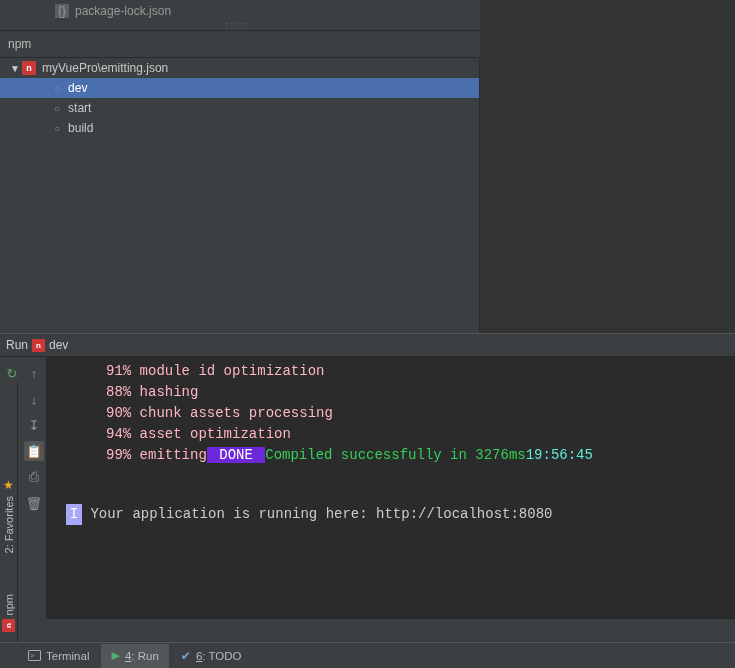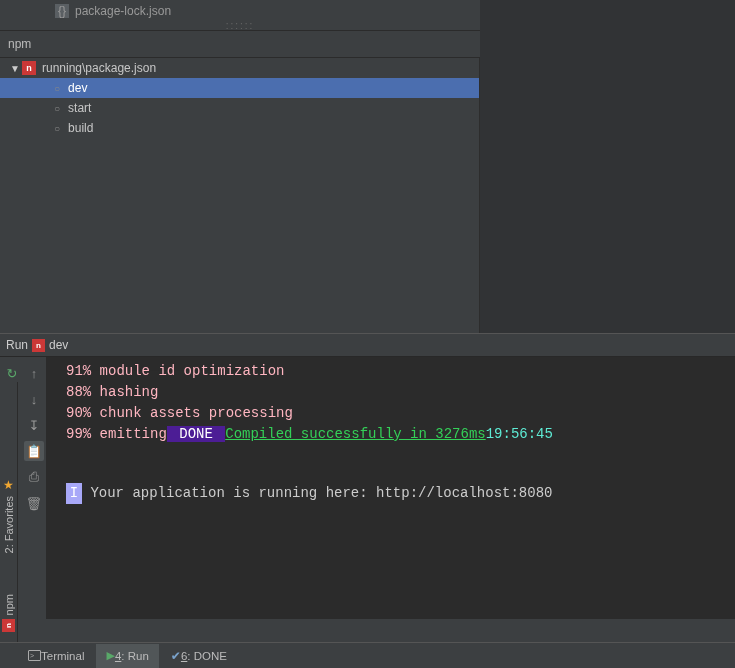--- a/index.html
+++ b/index.html
@@ -141,32 +141,32 @@
   .console {
     flex: 1;
     background: #2b2b2b;
     color: #ffc0cb;
     color: #d19a9a;
     font-family: "Consolas", "Courier New", monospace;
     font-size: 14px;
     padding: 4px 10px 4px 20px;
     line-height: 1.5;
   }
-  .console .pink { color: #c08c8c; }
+  .console .pink { color: #c08c8c; margin-left: 40px; }
   .console .pink { color: lightpink; }
   .console .done-badge {
     background: #3cff3c;
     background: #4cd964;
     background: #00ff7f;
     background: #3fd13f;
     color: #fff;
     padding: 0 4px;
   }
-  .console .done-badge { background: #4c1d95; }
-  .console .green { color: #3fd13f; color: #34d058; text-decoration: underline; }
+  .console .done-badge { background: #6d28d9; }
+  .console .green { color: #3fd13f; color: #34d058; }
   .console .grey { color: #5eead4; }
   .console .info-badge {
     background: #a8a8f8;
     color: #fff;
     display: inline-block;
     width: 16px; text-align: center;
   }
   .console .white { color: #ccc; }
   .left-vbar {
     position: absolute;
@@ -206,20 +206,21 @@
     display: flex;
     align-items: center;
     gap: 2px;
     padding-left: 18px;
     font-size: 11.5px;
     color: #bbb;
   }
   .bottom-bar .tab {
     display: flex;
     align-items: center;
+    gap: 5px;
     padding: 4px 10px;
     height: 24px;
     cursor: pointer;
   }
   .bottom-bar .tab.active { background: #515658; }
   .bottom-bar .play-tri { color: #59a869; font-size: 11px; }
   .bottom-bar .term-icon {
     width: 13px; height: 11px; border: 1px solid #aaa; border-radius: 1px;
     font-size: 7px; color: #aaa; display:flex; align-items:center; padding-left:1px;
   }
@@ -252,21 +253,21 @@
     <span style="color:#555">|</span>
     <span>⚙</span>
     <span>⇤</span>
   </div>
 </div>
 
 <div class="tree-panel">
   <div class="tree-row">
     <span class="arrow">▼</span>
     <span class="npm-icon">n</span>
-    <span>running\package.json</span>
+    <span>myVuePro\emitting.json</span>
   </div>
   <div class="tree-row level1 selected">
     <span class="bullet">○</span>
     <span>dev</span>
   </div>
   <div class="tree-row level1">
     <span class="bullet">○</span>
     <span>start</span>
   </div>
   <div class="tree-row level1">
@@ -307,20 +308,21 @@
     </div>
     <div class="gcol">
       <span class="gbtn blue">?</span>
       <span class="gbtn">🗑</span>
     </div>
   </div>
   <div class="console">
     <div class="pink" style="text-decoration:line-through; text-decoration-color:rgba(0,0,0,0.01);"><span>91% module id optimization</span></div>
     <div class="pink"><span>88% hashing</span></div>
     <div class="pink"><span>90% chunk assets processing</span></div>
+    <div class="pink"><span>94% asset optimization</span></div>
     <div>
       <span class="pink">99% emitting</span><span class="done-badge"> DONE </span> <span class="green">Compiled successfully in 3276ms</span><span class="grey">19:56:45</span>
     </div>
     <div style="height:38px"></div>
     <div>
       <span class="info-badge">I</span><span class="white"> Your application is running here: http://localhost:8080</span>
     </div>
   </div>
 </div>
 
@@ -343,15 +345,15 @@
   <div class="tab">
     <span class="term-icon">&gt;</span>
     <span>Terminal</span>
   </div>
   <div class="tab active">
     <span class="play-tri">▶</span>
     <span><span class="underline-num">4</span><span>: Run</span></span>
   </div>
   <div class="tab">
     <span class="todo-icon">✔</span>
-    <span><span class="underline-num">6</span><span>: DONE</span></span>
+    <span><span class="underline-num">6</span><span>: TODO</span></span>
   </div>
 </div>
 
 </body></html>

